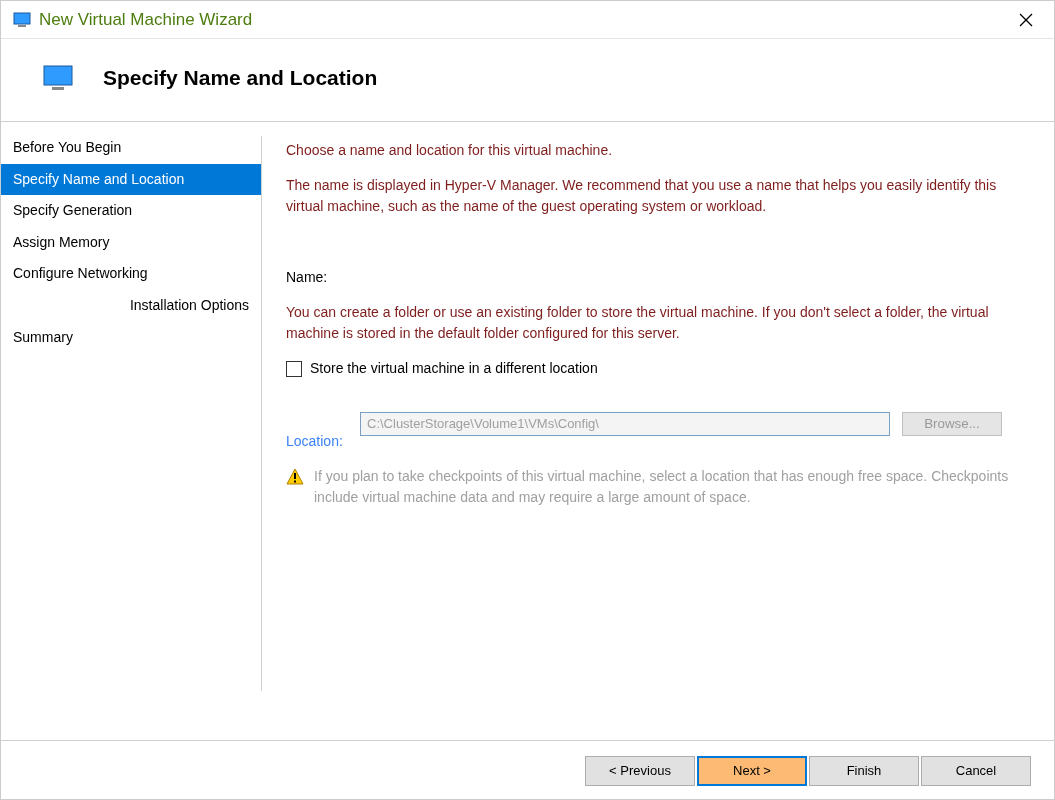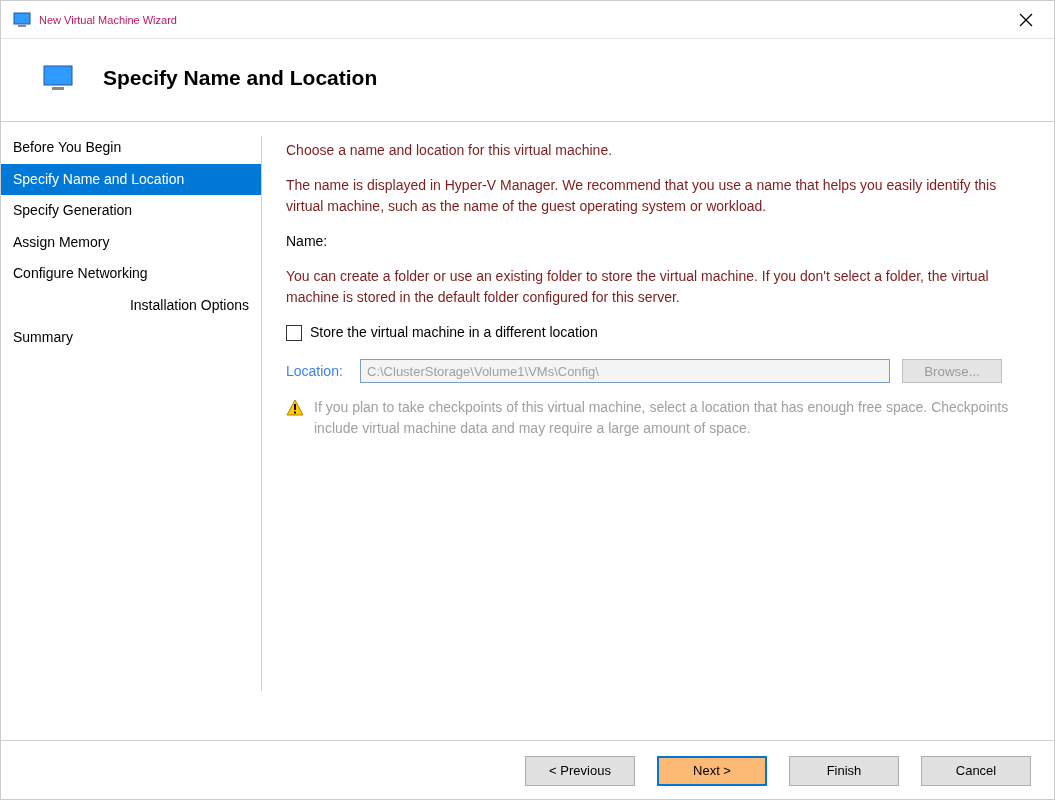--- a/index.html
+++ b/index.html
@@ -20,22 +20,22 @@
       padding: 0 12px;
       border-bottom: 1px solid #e5e5e5;
       position: relative;
     }
     .titlebar .vm-icon {
       width: 18px; height: 16px;
       margin-right: 8px;
       display: inline-block;
     }
     .titlebar-title {
-      font-size: 11px;
-      color: #be185d;
+      font-size: 17px;
+      color: #4d7c0f;
     }
     .close-btn {
       position: absolute;
       right: 8px;
       top: 6px;
       width: 40px;
       height: 26px;
       display: flex;
       align-items: center;
       justify-content: center;
@@ -88,21 +88,21 @@
       font-size: 14px;
       line-height: 1.5;
     }
     .main p { margin-bottom: 14px; color: #7f1d1d; }
     .row {
       display: flex;
       align-items: center;
       margin-bottom: 14px;
       gap: 12px;
     }
-    .row label { width: 62px; }
+    .row label { width: 62px; margin-top: 36px; }
     .row.disabled label { color: #3b82f6; }
     input[type="text"] {
       border: 1px solid #7a9fc0;
       padding: 3px 6px;
       font-family: inherit;
       font-size: 13px;
       height: 24px;
       outline: none;
     }
     .name-input { width: 520px; }
@@ -147,21 +147,21 @@
     }
     .footer {
       position: absolute;
       bottom: 0; left: 0; right: 0;
       height: 60px;
       border-top: 1px solid #d0d0d0;
       display: flex;
       align-items: center;
       justify-content: flex-end;
       padding: 0 24px;
-      gap: 22px;
+      gap: 2px;
     }
     .btn {
       width: 110px;
       height: 30px;
       border: 1px solid #adadad;
       background: #e1e1e1;
       font-family: inherit;
       font-size: 13px;
       cursor: pointer;
     }

